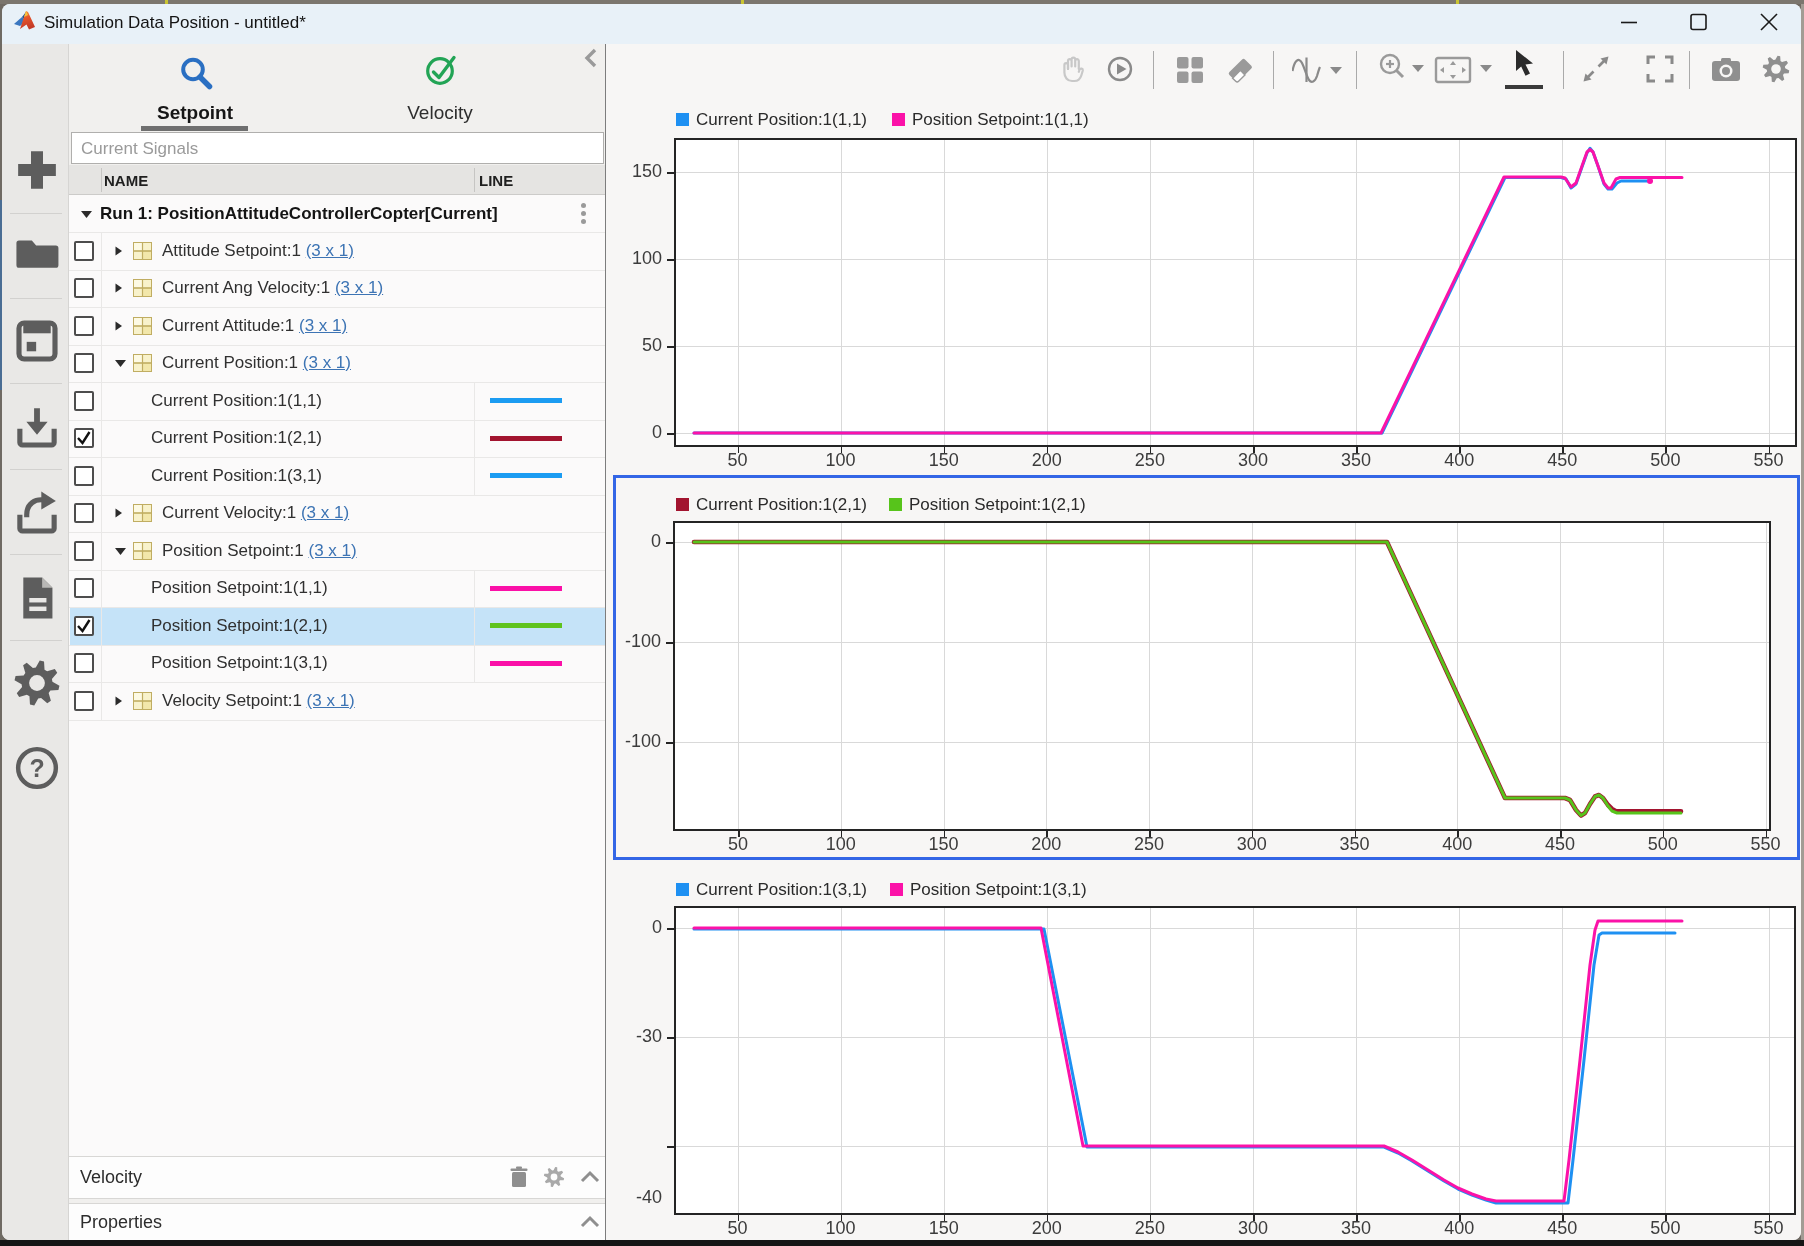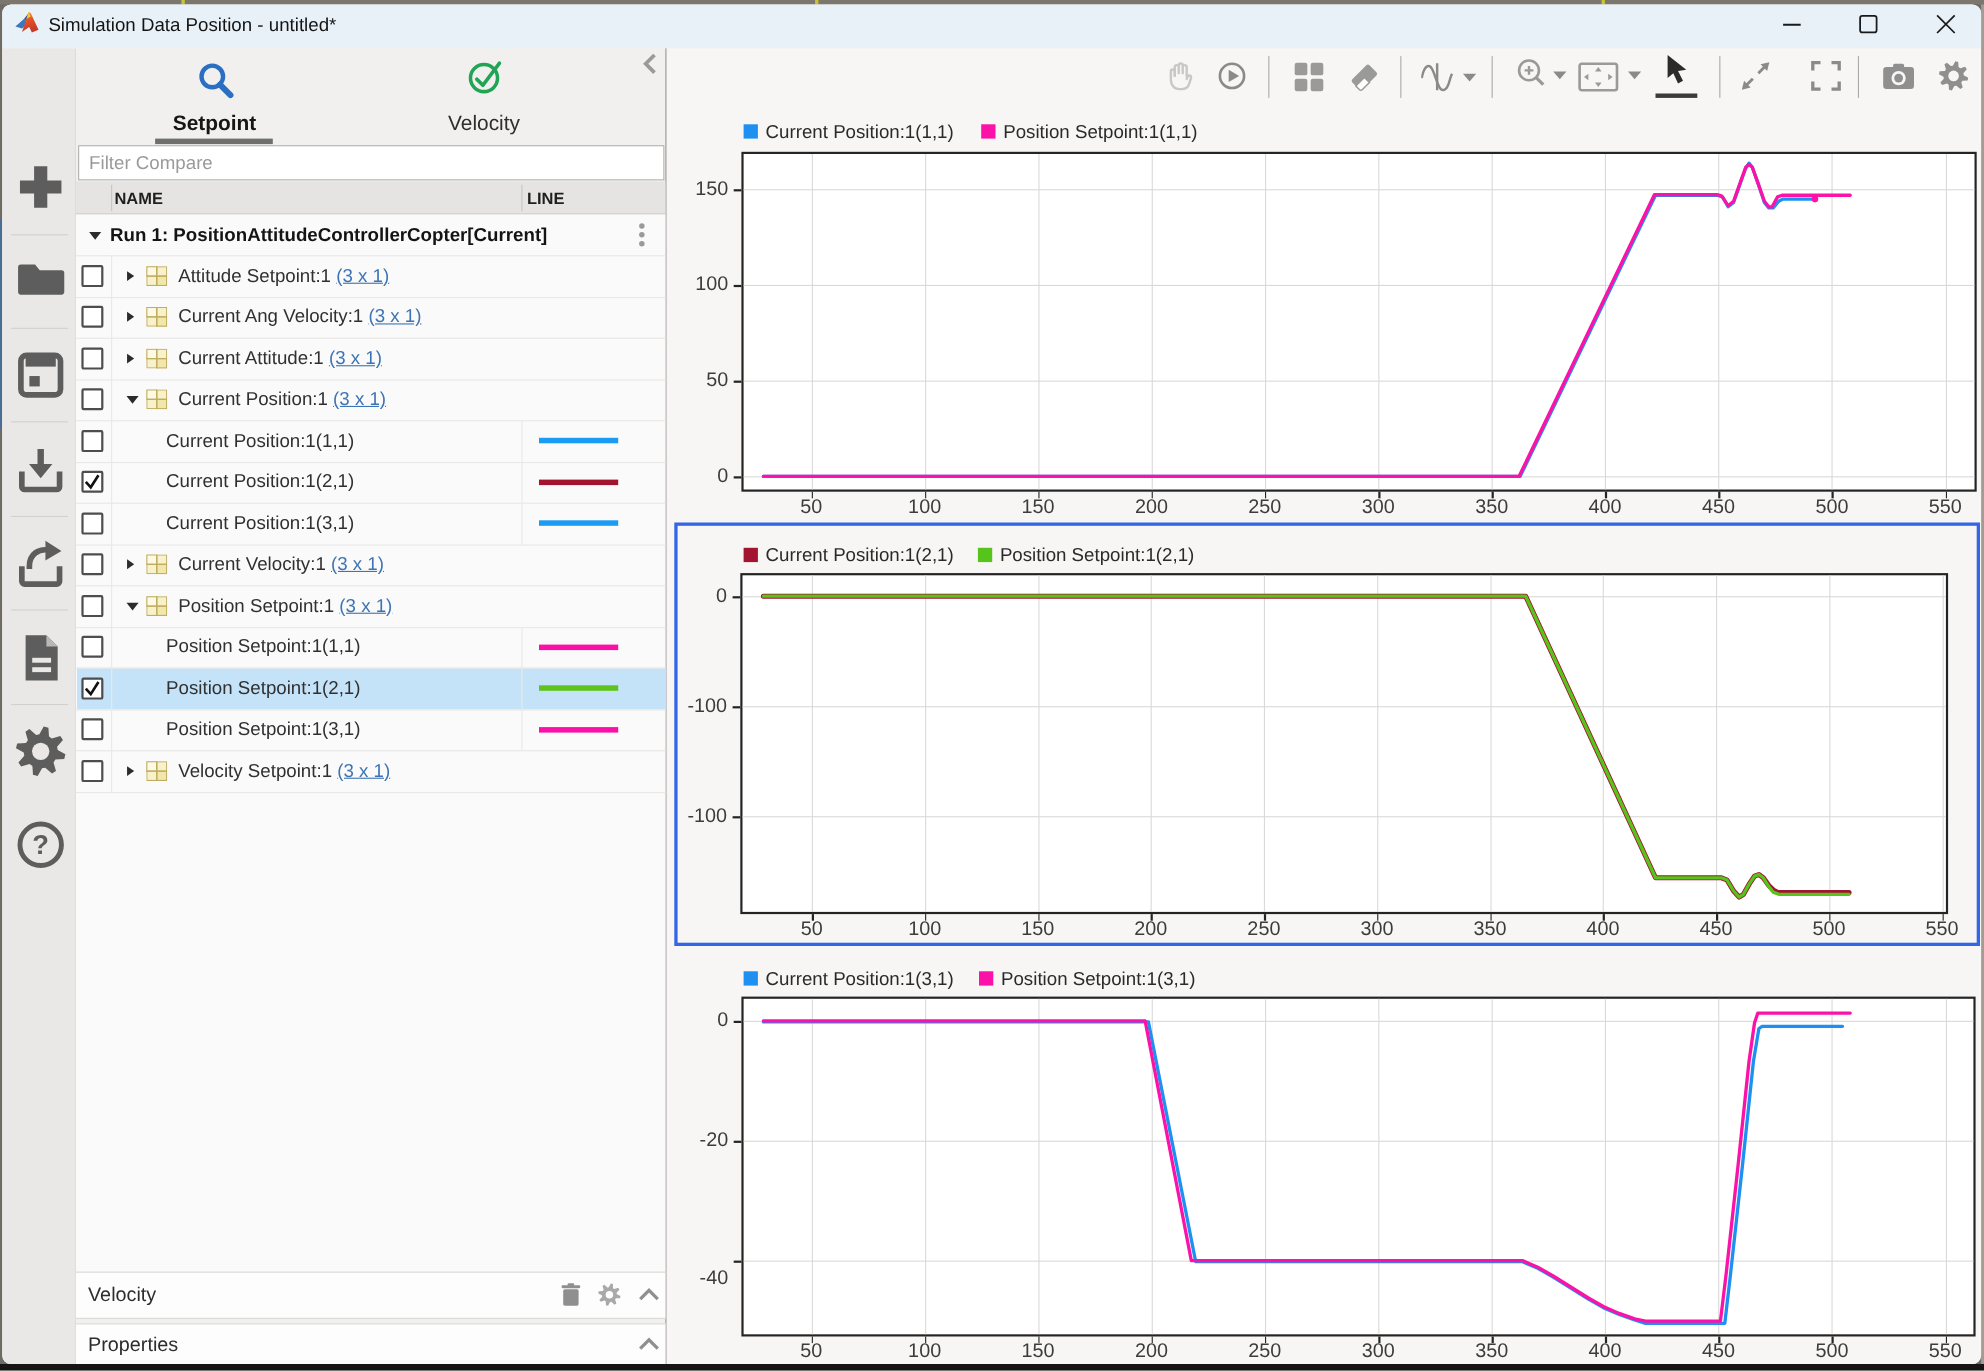--- a/index.html
+++ b/index.html
@@ -100,21 +100,21 @@
 <div class="abs" style="left:141px;top:126px;width:107px;height:5px;background:#6f6f6f"></div>
 <svg class="abs" style="left:423px;top:53px" width="38" height="38" viewBox="0 0 38 38">
 <circle cx="17" cy="18" r="12.3" fill="none" stroke="#22a455" stroke-width="3.2"></circle>
 <polyline points="10.5,19 16,24.5 31,4.5" fill="none" stroke="#22a455" stroke-width="3.4" stroke-linecap="round" stroke-linejoin="round"></polyline>
 </svg>
 <div class="abs" style="left:365px;top:102px;width:150px;text-align:center;font-size:19px;color:#2e2e2e">Velocity</div>
 <svg class="abs" style="left:582px;top:47px" width="18" height="22" viewBox="0 0 18 22">
 <polyline points="13,3 5,11 13,19" fill="none" stroke="#9a9a9a" stroke-width="3.4"></polyline>
   </svg>
 <div class="abs" style="left:71px;top:132px;width:533px;height:32px;background:#fff;border:1px solid #b0afad"></div>
-<div class="abs" style="left:81px;top:139px;font-size:17px;color:#9a9a9a">Filter Compare</div>
+<div class="abs" style="left:81px;top:139px;font-size:17px;color:#9a9a9a">Current Signals</div>
 <div class="abs" style="left:69px;top:165px;width:536px;height:30px;background:#e5e4e2;border-bottom:1px solid #cccbc9"></div>
 <div class="abs" style="left:104px;top:172px;font-size:15px;font-weight:bold;color:#1f1f1f">NAME</div>
 <div class="abs" style="left:479px;top:172px;font-size:15px;font-weight:bold;color:#1f1f1f">LINE</div>
 <div class="abs" style="left:101px;top:168px;width:1px;height:24px;background:#c6c5c3"></div>
 <div class="abs" style="left:474px;top:168px;width:1px;height:24px;background:#c6c5c3"></div>
 <div class="abs" style="left:69px;top:195px;width:536px;height:961px;background:#fbfafa"></div>
 <div class="abs" style="left:70px;top:607px;width:535px;height:37.5px;background:#c5e3f8"></div>
 <div class="abs" style="left:69px;top:232px;width:536px;height:1px;background:#e9e8e7"></div>
 <div class="abs" style="left:69px;top:269.5px;width:536px;height:1px;background:#e9e8e7"></div>
 <div class="abs" style="left:69px;top:307px;width:536px;height:1px;background:#e9e8e7"></div>
@@ -475,23 +475,23 @@
 <div class="abs" style="left:1459.2px;top:908px;width:1px;height:305px;background:#d9d9d9"></div>
 <div class="abs" style="left:1562.3px;top:908px;width:1px;height:305px;background:#d9d9d9"></div>
 <div class="abs" style="left:1665.4px;top:908px;width:1px;height:305px;background:#d9d9d9"></div>
 <div class="abs" style="left:1768.5px;top:908px;width:1px;height:305px;background:#d9d9d9"></div>
 <div class="abs" style="left:676px;top:928.0px;width:1118px;height:1px;background:#d9d9d9"></div>
 <div class="abs" style="left:676px;top:1037.0px;width:1118px;height:1px;background:#d9d9d9"></div>
 <div class="abs" style="left:676px;top:1146.0px;width:1118px;height:1px;background:#d9d9d9"></div>
 <div class="abs" style="left:667px;top:928.0px;width:7px;height:1.6px;background:#242424"></div>
 <div class="ylab" style="left:612px;top:917.0px">0</div>
 <div class="abs" style="left:667px;top:1037.0px;width:7px;height:1.6px;background:#242424"></div>
-<div class="ylab" style="left:612px;top:1026.0px">-20</div>
+<div class="ylab" style="left:612px;top:1026.0px">-30</div>
 <div class="abs" style="left:667px;top:1146.0px;width:7px;height:1.6px;background:#242424"></div>
-<div class="ylab" style="left:612px;top:1151px">-40</div>
+<div class="ylab" style="left:612px;top:1187px">-40</div>
 <div class="abs" style="left:737.5px;top:1215px;width:1.6px;height:6px;background:#242424"></div>
 <div class="xlab" style="left:707.5px;top:1218px">50</div>
 <div class="abs" style="left:840.6px;top:1215px;width:1.6px;height:6px;background:#242424"></div>
 <div class="xlab" style="left:810.6px;top:1218px">100</div>
 <div class="abs" style="left:943.7px;top:1215px;width:1.6px;height:6px;background:#242424"></div>
 <div class="xlab" style="left:913.7px;top:1218px">150</div>
 <div class="abs" style="left:1046.8px;top:1215px;width:1.6px;height:6px;background:#242424"></div>
 <div class="xlab" style="left:1016.8px;top:1218px">200</div>
 <div class="abs" style="left:1149.9px;top:1215px;width:1.6px;height:6px;background:#242424"></div>
 <div class="xlab" style="left:1119.9px;top:1218px">250</div>

